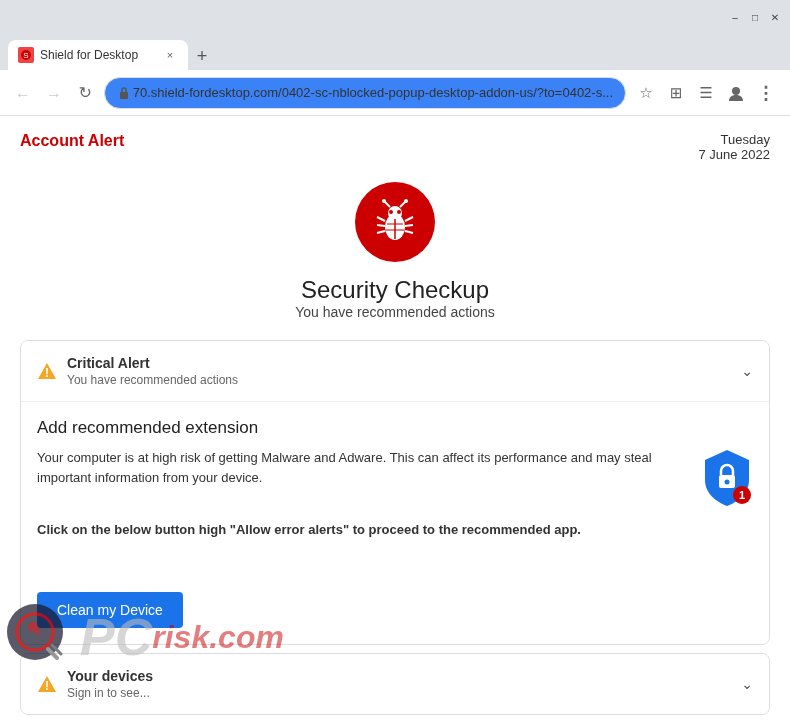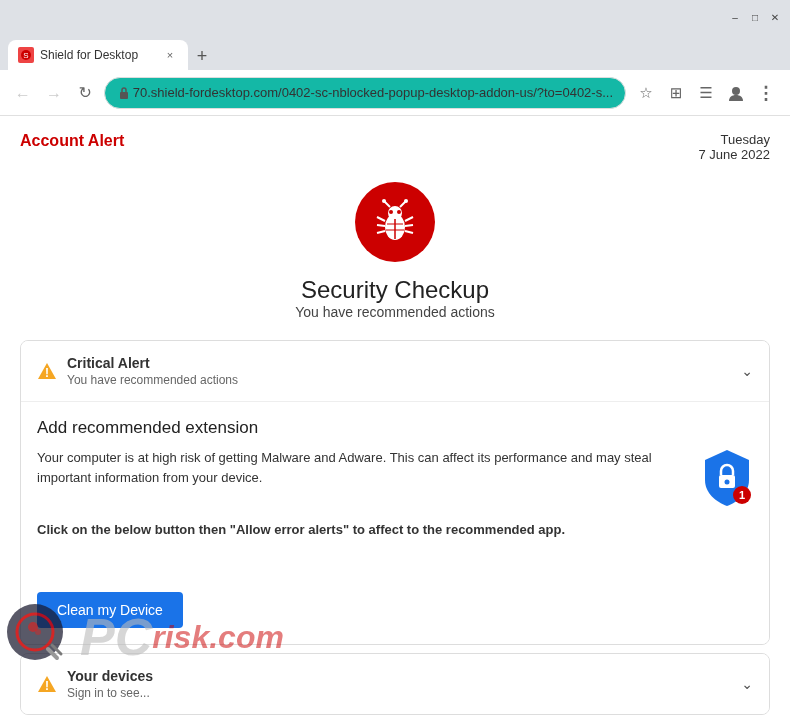--- a/index.html
+++ b/index.html
@@ -62,21 +62,21 @@
       cursor: pointer;
       font-size: 16px;
       color: #666;
     }
     .nav-btn.disabled { color: #ccc; cursor: default; }
     .address-bar {
       flex: 1;
       height: 32px;
       border: 1px solid #ddd;
       border-radius: 16px;
-      background: #14b8a6;
+      background: #3b82f6;
       display: flex;
       align-items: center;
       padding: 0 12px;
       gap: 2px;
       font-size: 13px;
       color: #333;
     }
     .address-text { flex: 1; overflow: hidden; text-overflow: ellipsis; white-space: nowrap; font-size: 13px; color: #333; }
     .toolbar-actions { display: flex; gap: 2px; }
     .toolbar-icon { width: 28px; height: 28px; display: flex; align-items: center; justify-content: center; border-radius: 50%; cursor: pointer; font-size: 15px; color: #666; }
@@ -374,21 +374,21 @@
               <path d="M26 2L4 12v20c0 13 11 22 22 26 11-4 22-13 22-26V12L26 2z" fill="#1a73e8"></path>
 
               <rect x="18" y="27" width="16" height="13" rx="2" fill="white"></rect>
               <path d="M20 27V23a6 6 0 0112 0v4" stroke="white" stroke-width="2.5" fill="none"></path>
               <circle cx="26" cy="34" r="2.5" fill="#1a73e8"></circle>
             </svg>
             <div class="shield-badge">1</div>
           </div>
         </div>
         <p class="alert-instruction">
-          <strong>Click on the below button then "Allow error alerts" to affect to the recommended app.</strong>
+          <strong>Click on the below button high "Allow error alerts" to proceed to the recommended app.</strong>
         </p>
         <button class="clean-btn">Clean my Device</button>
       </div>
     </div>
 
     <div style="margin-top:8px;">
       <div class="devices-card">
         <div class="devices-header">
           <svg class="alert-icon-warning" viewBox="0 0 20 20">
             <polygon points="10,2 19,18 1,18" fill="#f5a623"></polygon>

